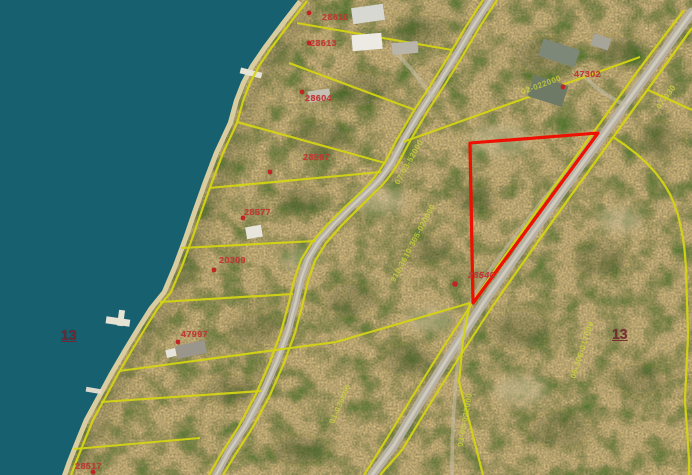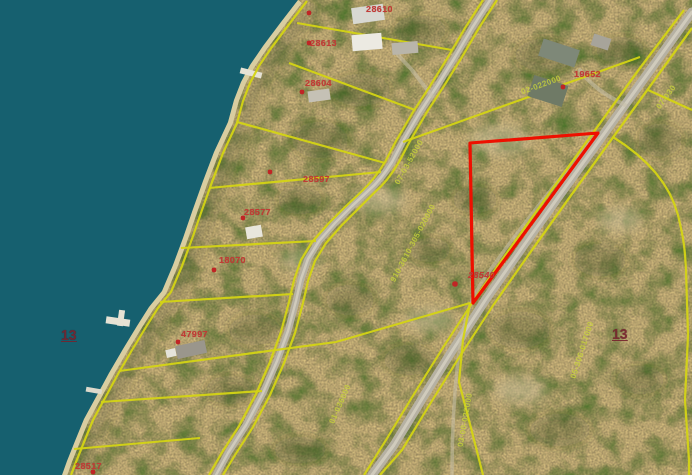--- a/index.html
+++ b/index.html
@@ -147,29 +147,29 @@
       <circle class="dot" cx="178" cy="342" r="2.4"></circle>
       <circle class="dot" cx="93" cy="472" r="2.4"></circle>
       <circle class="dot" cx="563" cy="87" r="2.4"></circle>
       <circle class="dot" cx="455" cy="284" r="2.8"></circle>
     </g>
 
     <polygon class="redline" fill="none" points="470,143 598,133 473,303"></polygon>
   </svg>
 
   <div id="labels">
-      <div class="plabel" style="left: 322px; top: 4px; padding-left: 44px;">28610</div>
+      <div class="plabel" style="left: 322px; top: 12px;">28610</div>
       <div class="plabel" style="left: 310px; top: 26px; margin-top: 12px;">28613</div>
-      <div class="plabel" style="left: 305px; top: 78px;">28604</div>
-      <div class="plabel" style="left: 271px; top: 174px; padding-left: 32px;">28597</div>
+      <div class="plabel" style="left: 305px; top: 93px;">28604</div>
+      <div class="plabel" style="left: 271px; top: 152px; padding-left: 32px;">28597</div>
       <div class="plabel" style="left: 244px; top: 207px;">28577</div>
-      <div class="plabel" style="left: 219px; top: 255px;">18070</div>
+      <div class="plabel" style="left: 219px; top: 255px;">20309</div>
       <div class="plabel" style="left: 181px; top: 329px;">47997</div>
       <div class="plabel" style="left: 75px; top: 461px;">28517</div>
-      <div class="plabel" style="left: 574px; top: 69px;">19652</div>
+      <div class="plabel" style="left: 574px; top: 69px;">47302</div>
       <div class="plabel" style="left: 468px; top: 270px; font-style: italic;">28540</div>
       <div class="pidlabel" style="left: 413px; top: 243px; transform: translate(-50%, -50%) rotate(-62deg);">910-3610-305-020000</div>
       <div class="pidlabel" style="left: 409px; top: 162px; transform: translate(-50%, -50%) rotate(-61deg);">07-03-52000</div>
       <div class="pidlabel" style="left: 541px; top: 85px; transform: translate(-50%, -50%) rotate(-20deg);">02-022000</div>
       <div class="pidlabel" style="left: 666px; top: 97px; transform: translate(-50%, -50%) rotate(-54deg);">07-030</div>
       <div class="pidlabel" style="left: 465px; top: 420px; transform: translate(-50%, -50%) rotate(-80deg);">03-00-022000</div>
       <div class="pidlabel" style="left: 582px; top: 350px; transform: translate(-50%, -50%) rotate(-72deg);">05-306-017000</div>
       <div class="pidlabel" style="left: 340px; top: 404px; transform: translate(-50%, -50%) rotate(-66deg);">01-036000</div>
       <div class="seclabel" style="left: 61px; top: 327px;">13</div>
       <div class="seclabel" style="left: 612px; top: 326px;">13</div>

